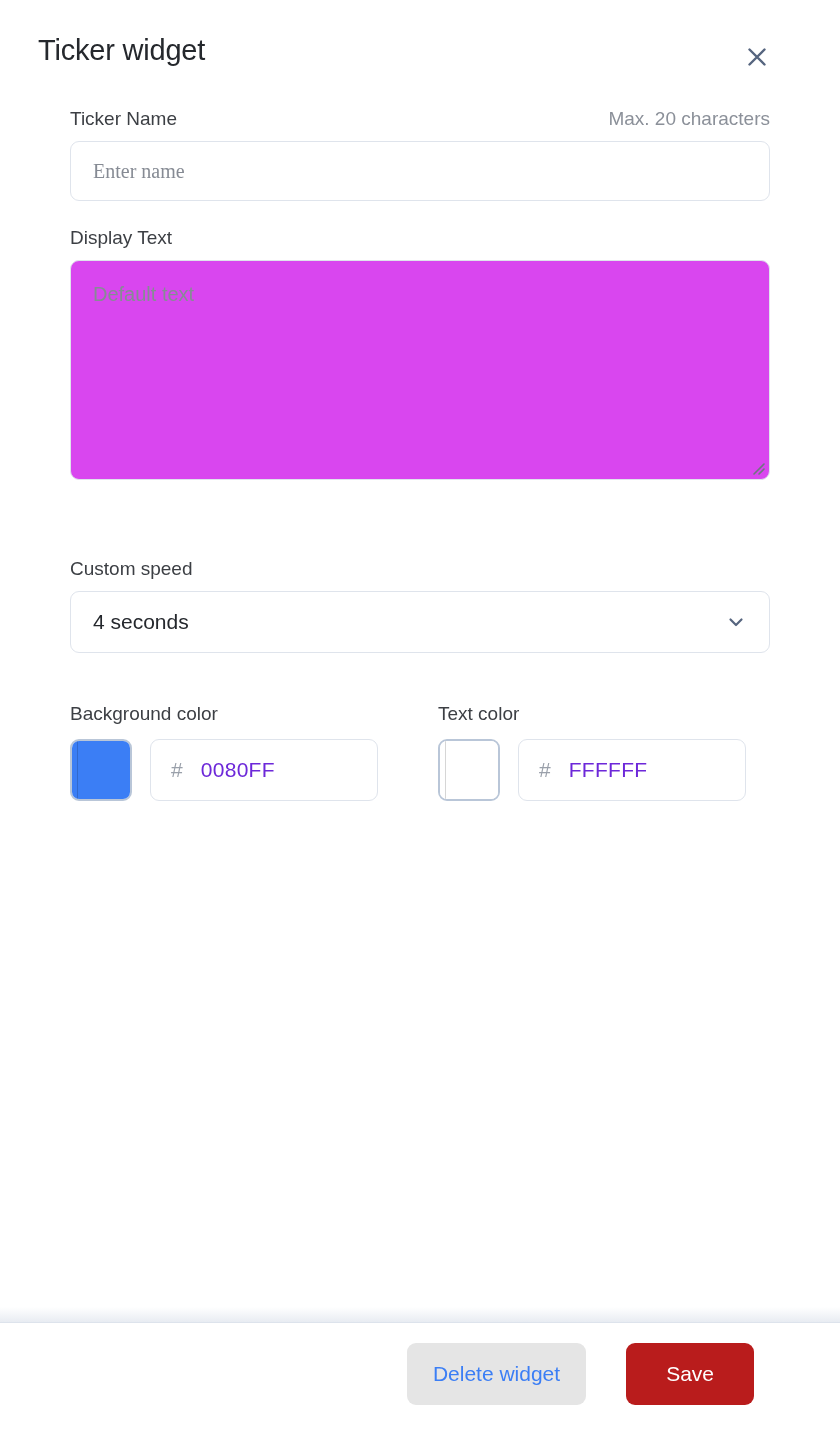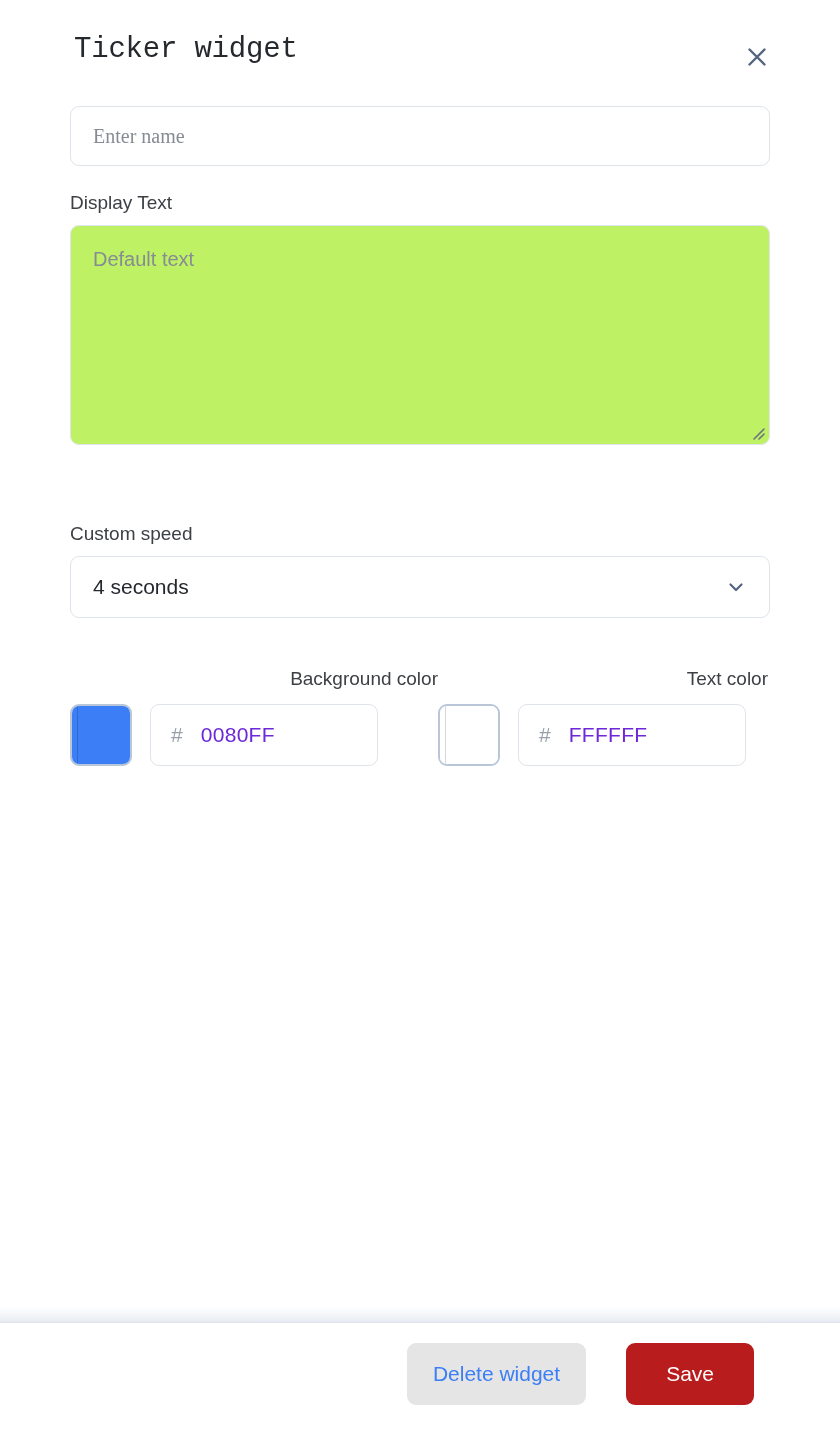--- a/index.html
+++ b/index.html
@@ -18,24 +18,23 @@
     height: 1440px;
     background: #ffffff;
     display: flex;
     flex-direction: column;
     overflow: hidden;
   }
 
   
   .dialog-header {
     position: relative;
-    padding: 30px 70px 0 74px;
+    padding: 30px 70px 0 38px;
     height: 106px;
     flex: 0 0 auto;
-    font-family: Liberation Mono, monospace;
   }
   .dialog-title {
     font-size: 29px;
     font-weight: 400;
     color: #25282d;
     letter-spacing: -0.2px;
     line-height: 40px;
   }
   .close-button {
     position: absolute;
@@ -93,21 +92,21 @@
   .text-input::placeholder { color: #868b94; }
 
   .gap-after-input { margin-bottom: 24px; }
 
   .textarea-wrap { position: relative; }
   .text-area {
     width: 100%;
     height: 220px;
     border: 1px solid #dfe4ec;
     border-radius: 9px;
-    background: #bef264;
+    background: #d946ef;
     padding: 22px 22px;
     font-family: "Liberation Sans", sans-serif;
     font-size: 20px;
     color: #2b2f35;
     resize: none;
     outline: none;
     display: block;
   }
   .text-area::placeholder { color: #868b94; }
   .resize-grip {
@@ -148,21 +147,20 @@
   }
   .color-group { display: flex; flex-direction: column; }
   .color-group.bg  { width: 368px; }
   .color-group.txt { width: 330px; }
 
   .color-group-label {
     font-size: 19px;
     color: #3c3f44;
     line-height: 26px;
     margin-bottom: 12px;
-    text-align: right;
   }
   .color-controls { display: flex; align-items: center; }
 
   .swatch {
     position: relative;
     width: 62px;
     height: 62px;
     border-radius: 9px;
     border: 2px solid #b9c6d8;
     cursor: pointer;
@@ -264,20 +262,24 @@
         <svg width="22" height="22" viewBox="0 0 22 22" fill="none">
           <path d="M3.5 3.5 L18.5 18.5 M18.5 3.5 L3.5 18.5" stroke="#56657f" stroke-width="2.4" stroke-linecap="round"></path>
         </svg>
       </span>
     </button>
   </div>
 
   <div class="dialog-body">
 
     
+    <div class="field-row">
+      <span class="field-label">Ticker Name</span>
+      <span class="field-hint">Max. 20 characters</span>
+    </div>
     <input class="text-input gap-after-input" type="text" placeholder="Enter name" style="">
 
     
     <div class="field-row">
       <span class="field-label">Display Text</span>
     </div>
     <div class="textarea-wrap">
       <textarea class="text-area" placeholder="Default text" style=""></textarea>
       <span class="resize-grip">
         <svg width="16" height="16" viewBox="0 0 16 16" fill="none">

